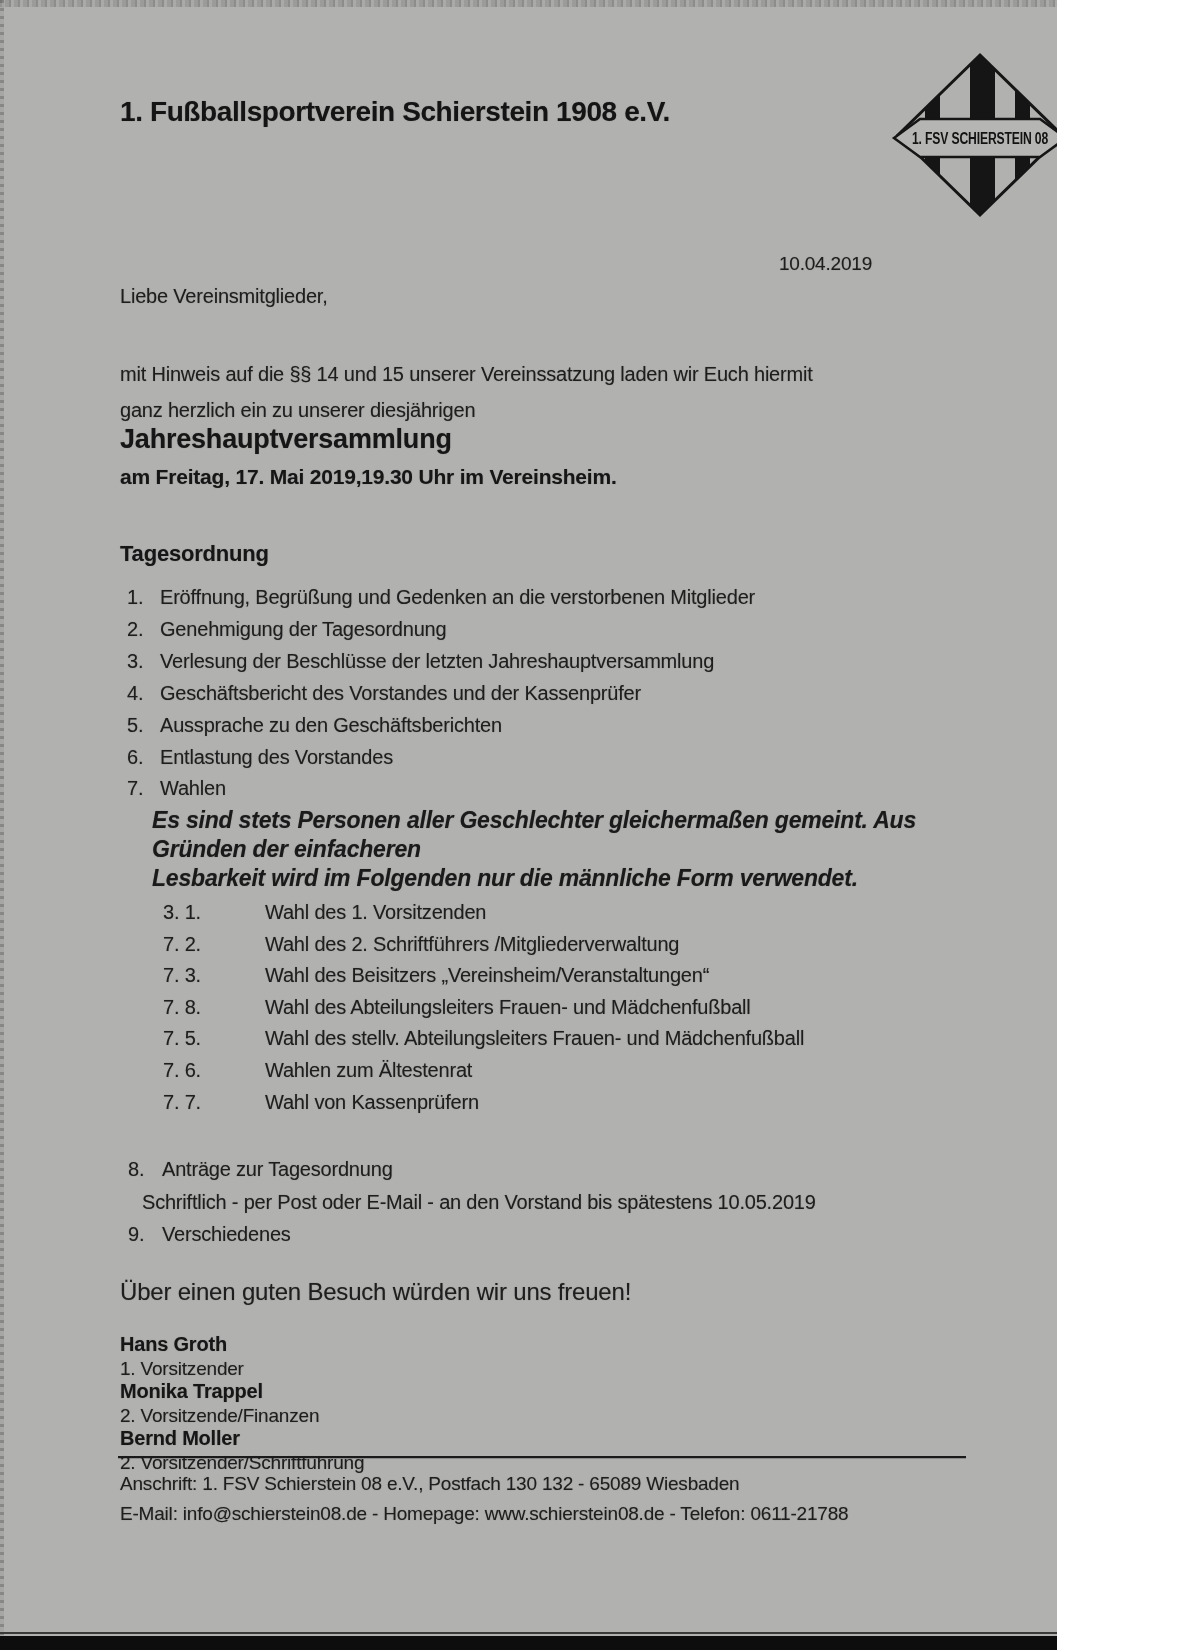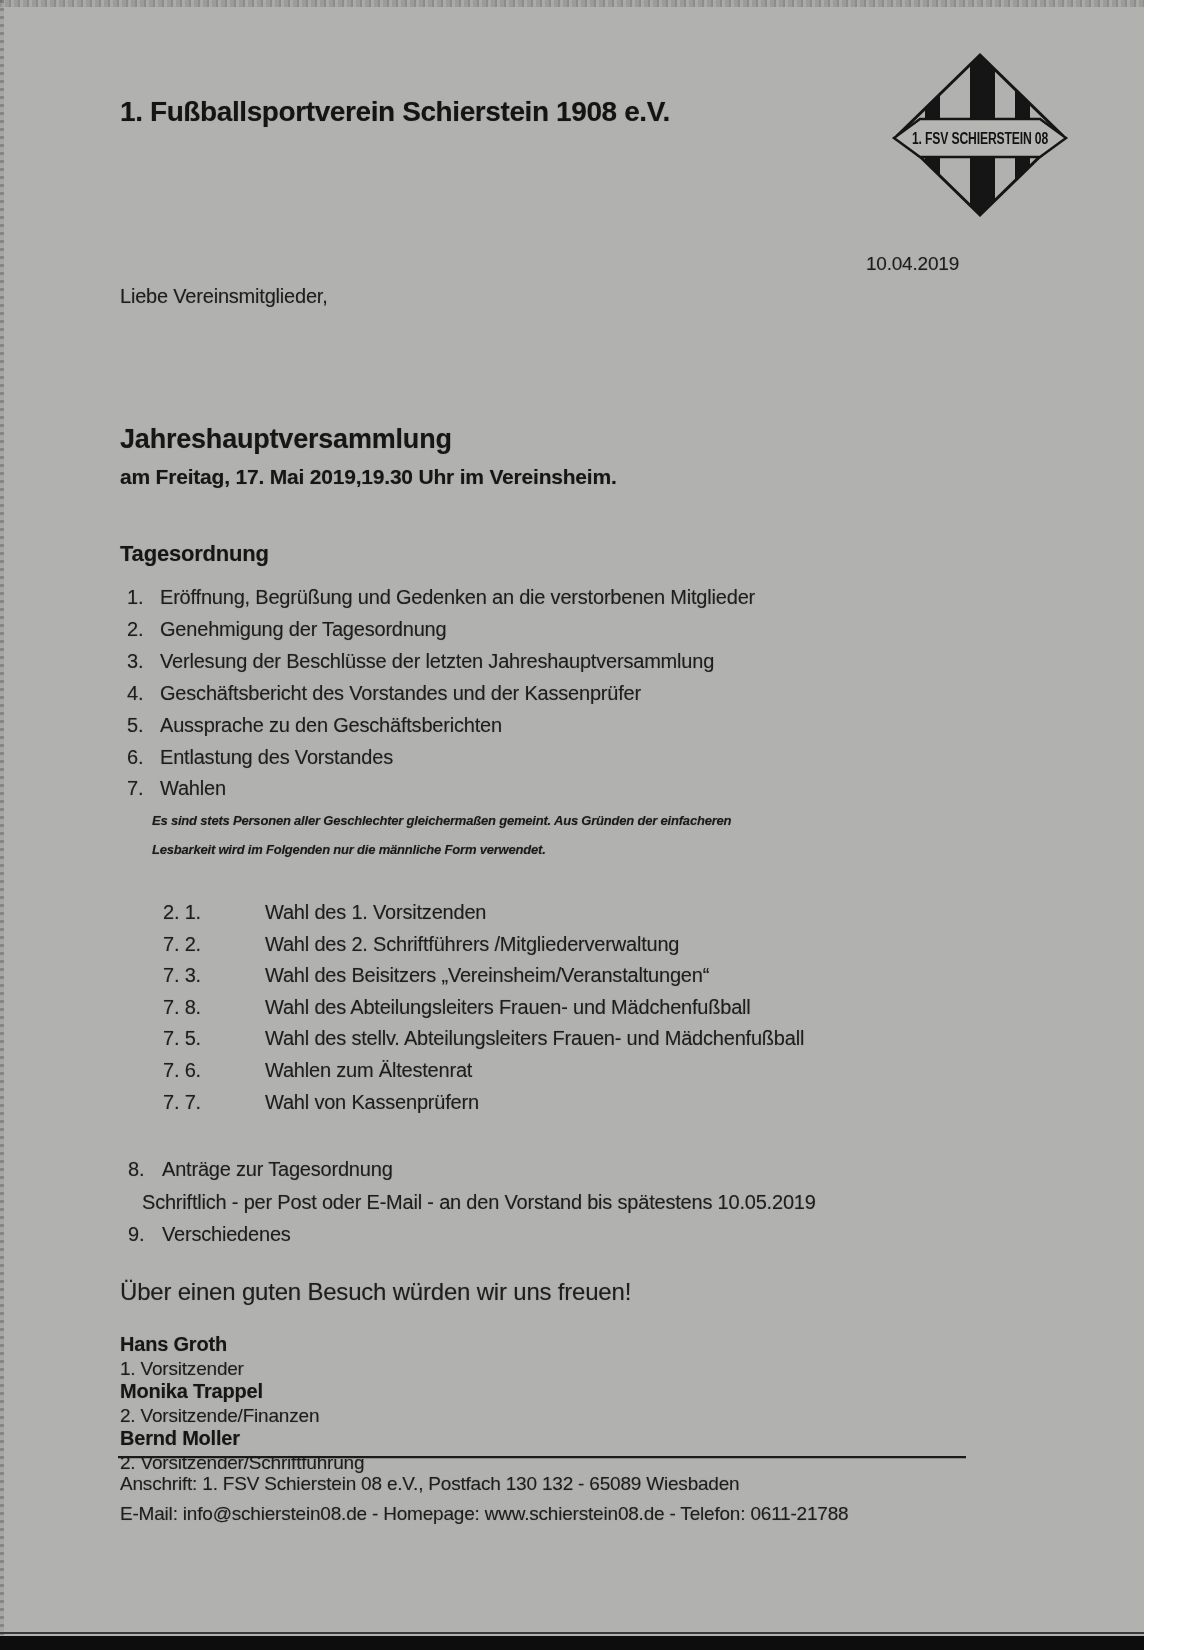--- a/index.html
+++ b/index.html
@@ -1,18 +1,18 @@
 <!DOCTYPE html>
 <html><head>
 <meta charset="utf-8">
 <style>
   html,body{margin:0;padding:0;}
   #page{
     position:relative;
-    width:1144px;height:1650px;
+    width:1057px;height:1650px;
     background:var(--paper,#b1b1af);
     font-family:"Liberation Sans","DejaVu Sans",sans-serif;
     color:var(--ink,#1e1e1e);
     overflow:hidden;
     letter-spacing:-0.2px;
   }
   .txt{ text-shadow:0 0 1px rgba(25,25,25,0.35); }
   .abs{ position:absolute; }
 
   
@@ -45,21 +45,21 @@
   .event-title{ left:120px; top:424px; font-size:27px; font-weight:bold; color:#161616; }
   .event-details{ left:120px; top:465px; font-size:21px; font-weight:bold; color:#161616; }
 
   .agenda-heading{ left:120px; top:541px; font-size:22px; font-weight:bold; color:#161616; }
 
   .agenda{ left:127px; top:582px; font-size:20px; }
   .agenda .row{ display:flex; line-height:31.9px; }
   .agenda .num{ width:33px; flex:0 0 33px; }
 
   .gender-note{
-    left:152px; top:806px; font-size:13px; font-weight:bold; font-style:italic;
+    left:152px; top:806px; font-size:23px; font-weight:bold; font-style:italic;
     line-height:29px; color:#1a1a1a; width:860px;
   }
 
   .sub-agenda{ left:163px; top:897px; font-size:20px; }
   .sub-agenda .row{ display:flex; line-height:31.6px; }
   .sub-agenda .num{ width:102px; flex:0 0 102px; }
 
   .agenda-tail{ left:128px; top:1153px; font-size:20px; }
   .agenda-tail .row{ display:flex; line-height:32.5px; }
   .agenda-tail .num{ width:34px; flex:0 0 34px; }
@@ -106,20 +106,24 @@
       <rect x="164" y="0" width="16" height="175" fill="#151515"></rect>
     </g>
     <polygon points="4,93 30,74 150,74 176,93 150,112 30,112" fill="#b5b5b3" stroke="#151515" stroke-width="2.5"></polygon>
     <text x="90" y="99" text-anchor="middle" font-family="Liberation Sans, DejaVu Sans, sans-serif" font-size="16" font-weight="bold" fill="#131313" textLength="136" lengthAdjust="spacingAndGlyphs">1. FSV SCHIERSTEIN 08</text>
   </svg>
 
   <div class="abs date txt">10.04.2019</div>
 
   <div class="abs salutation txt">Liebe Vereinsmitglieder,</div>
 
+  <div class="abs intro">
+    <div class="txt">mit Hinweis auf die §§ 14 und 15 unserer Vereinssatzung laden wir Euch hiermit</div>
+    <div class="txt">ganz herzlich ein zu unserer diesjährigen</div>
+  </div>
 
   <div class="abs event-title txt">Jahreshauptversammlung</div>
   <div class="abs event-details txt">am Freitag, 17. Mai 2019,19.30 Uhr im Vereinsheim.</div>
 
   <div class="abs agenda-heading txt">Tagesordnung</div>
 
   <div class="abs agenda">
     <div class="row">
       <span class="num txt">1.</span>
       <span class="txt">Eröffnung, Begrüßung und Gedenken an die verstorbenen Mitglieder</span>
@@ -150,21 +154,21 @@
     </div>
   </div>
 
   <div class="abs gender-note">
     <div class="txt">Es sind stets Personen aller Geschlechter gleichermaßen gemeint. Aus Gründen der einfacheren</div>
     <div class="txt">Lesbarkeit wird im Folgenden nur die männliche Form verwendet.</div>
   </div>
 
   <div class="abs sub-agenda">
     <div class="row">
-      <span class="num txt">2. 1.</span>
+      <span class="num txt">3. 1.</span>
       <span class="txt">Wahl des 1. Vorsitzenden</span>
     </div>
     <div class="row">
       <span class="num txt">7. 2.</span>
       <span class="txt">Wahl des 2. Schriftführers /Mitgliederverwaltung</span>
     </div>
     <div class="row">
       <span class="num txt">7. 3.</span>
       <span class="txt">Wahl des Beisitzers „Vereinsheim/Veranstaltungen“</span>
     </div>

